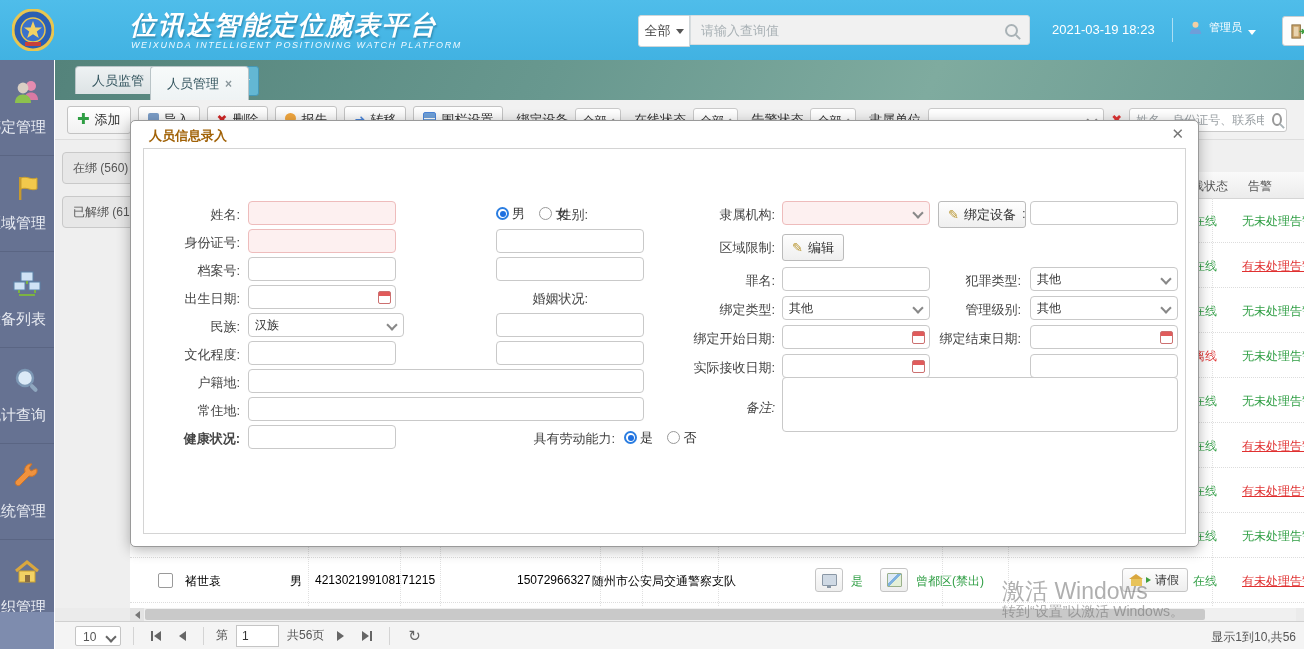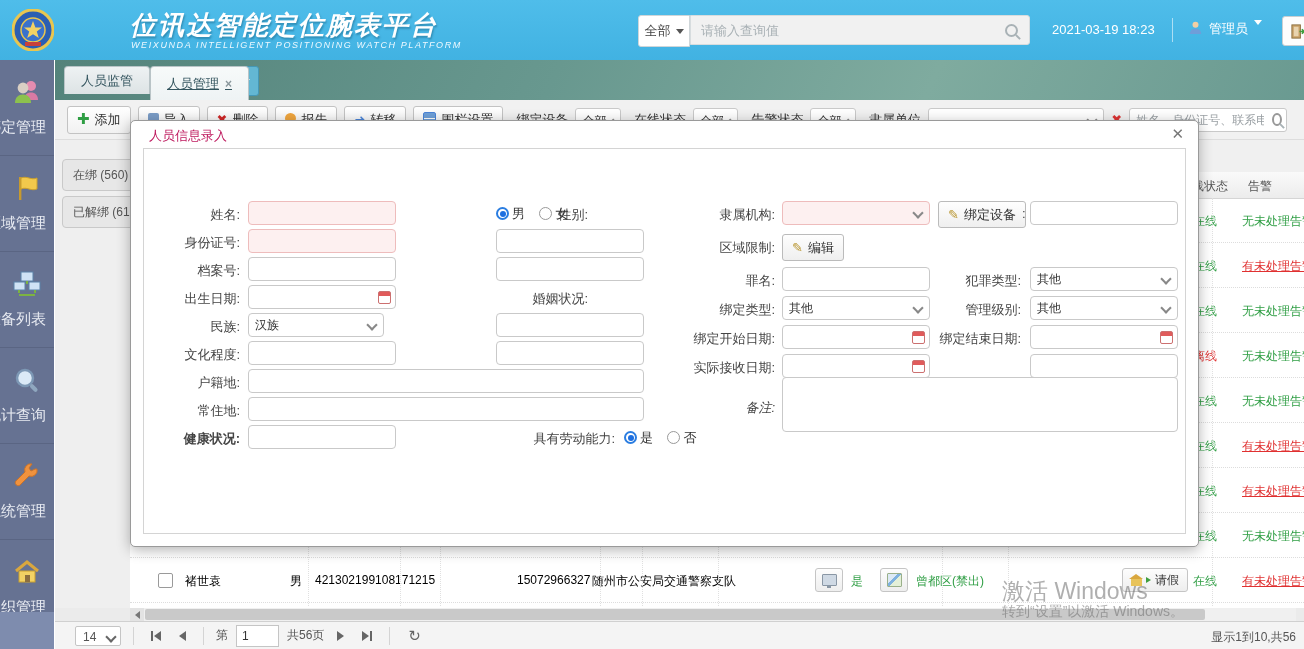--- a/index.html
+++ b/index.html
@@ -21,22 +21,22 @@
        border-top:5px solid #555;}
   .hsearch{position:absolute;left:690px;top:15px;width:340px;height:30px;background:#f1f1f1;
        border:1px solid #d7dcde;border-radius:0 3px 3px 0;box-sizing:border-box;
        font-size:13px;color:#555;padding:0 28px 0 10px;}
   .hsearch::placeholder{color:#aab2b6;}
   .lens{position:absolute;width:9px;height:9px;border:2px solid #a9b2b6;border-radius:50%;}
   .lens:after{content:'';position:absolute;width:2px;height:6px;background:#a9b2b6;
        right:-3px;bottom:-5px;transform:rotate(-45deg);}
   .htime{position:absolute;left:1052px;top:22px;color:#fff;font-size:13px;}
   .hsep{position:absolute;left:1172px;top:18px;width:1px;height:24px;background:rgba(255,255,255,.55);}
-  .huser{position:absolute;left:1188px;top:20px;display:flex;align-items:flex-start;gap:6px;
-       color:#fff;font-size:13px;cursor:pointer;}
+  .huser{position:absolute;left:1188px;top:20px;display:flex;align-items:flex-end;gap:6px;
+       color:#fff;font-size:11px;cursor:pointer;}
   .huser .tri-dn{border-top-color:#fff;}
   .exitbtn{position:absolute;left:1282px;top:16px;width:30px;height:28px;background:#fdfdfd;
        border:1px solid #c9cfd2;border-radius:3px;display:flex;align-items:center;justify-content:center;}
   
   .sidebar{position:absolute;left:0;top:60px;width:55px;height:552px;background:#667292;
        overflow:hidden;z-index:2;border-right:1px solid #fff;box-sizing:border-box;}
   .side-item{height:95px;border-bottom:1px solid #5a6583;display:flex;flex-direction:column;
        align-items:center;justify-content:center;gap:8px;cursor:pointer;}
   .side-item .lbl{color:#e8ebf2;font-size:15px;white-space:nowrap;margin-left:-22px;}
   .side-bottom{position:absolute;left:0;top:612px;width:55px;height:37px;background:#7e8cae;
@@ -133,21 +133,21 @@
   .tri-r{width:0;height:0;border-top:5px solid transparent;border-bottom:5px solid transparent;
        border-left:7px solid #666;}
   .bar{width:2px;height:10px;background:#666;}
   .pinput{width:34px;height:18px;border:1px solid #c5c5c5;font-size:12px;text-align:left;
        padding-left:5px;color:#333;}
   .refresh{font-size:15px;color:#666;cursor:pointer;margin-left:6px;}
   .pinfo{position:absolute;right:8px;top:7px;color:#555;}
   
   .modal{position:absolute;left:130px;top:120px;width:1067px;height:425px;background:#fff;
        border:1px solid #9a9a9a;border-radius:5px;box-shadow:0 3px 14px rgba(0,0,0,.3);z-index:10;}
-  .mtitle{position:absolute;left:18px;top:6px;font-size:13px;font-weight:normal;color:#be185d;}
+  .mtitle{position:absolute;left:18px;top:6px;font-size:13px;font-weight:bold;color:#a16207;}
   .mclose{position:absolute;right:14px;top:4px;font-size:15px;color:#777;font-weight:bold;cursor:pointer;}
   .mbody{position:absolute;left:12px;right:12px;top:27px;bottom:12px;border:1px solid #d4d4d4;
        background:#fff;}
   .flab{position:absolute;font-size:13px;color:#444;text-align:right;white-space:nowrap;}
   .inp{position:absolute;height:24px;border:1px solid #c9c9c9;border-radius:4px;background:#fff;
        box-sizing:border-box;font-size:12px;padding:0 6px;color:#333;}
   .inp.req{background:#fdf0f0;border-color:#eebcbc;}
   .sel{position:absolute;height:24px;border:1px solid #c9c9c9;border-radius:4px;background:#fff;
        box-sizing:border-box;font-size:12px;line-height:22px;padding-left:6px;color:#333;cursor:pointer;}
   .sel.req{background:#fdf0f0;border-color:#eebcbc;}
@@ -264,24 +264,24 @@
         </svg></span>
       <span class="lbl">组织管理</span>
     </div>
   </div>
 <div class="side-bottom"></div>
 
 <div class="tabbar" id="tabbar">
   <div class="tabdrop">
     <i class="tri-dn"></i>
   </div>
-<div class="tab" style="left: 9px;">
+<div class="tab" style="left: 20px;">
       <span>人员监管</span>
     </div>
-    <div class="tab active" style="left: 95px; text-decoration: underline;">
+    <div class="tab active" style="left: 95px;">
       <span>人员管理</span>
       <span class="x">×</span>
     </div>
   </div>
 
 <div class="toolbar" id="toolbar">
     <div class="tbtn">
       <span><span class="plusico">✚</span></span>
       <span>添加</span>
     </div>
@@ -312,21 +312,21 @@
     <span class="flabel">告警状态</span>
     <div class="fsel"><span>全部</span><i class="chev"></i></div>
     <span class="flabel">隶属单位</span>
     <div class="fsel wide"><span></span><i class="chev"></i></div>
     <span class="clrx">✖</span>
     <input class="tsearch" placeholder="姓名、身份证号、联系电话" style="">
     <i class="lens" style="position: relative; left: -22px; top: 0px; border-color: rgb(153, 153, 153);"></i>
   </div>
 
 <div class="sidefilters" id="sidefilters">
-    <div class="sfbtn" style="top: 12px; margin-top: 7px;">在绑 (560)</div>
+    <div class="sfbtn" style="top: 12px;">在绑 (560)</div>
     <div class="sfbtn" style="top: 56px;">已解绑 (61)</div>
   </div>
 
 <div class="tablewrap">
   <div class="tfilterstrip"></div>
   <div class="thead">
     <span class="th" style="left:1050px;">在线状态</span>
     <span class="th" style="left:1118px;">告警</span>
   </div>
   <div class="rows" id="rows">
@@ -412,21 +412,21 @@
 
 <div class="hscroll">
   <div class="hs-arrow">
       <i></i>
     </div>
   <div class="hs-thumb"></div>
 </div>
 
 <div class="pager">
   <div class="psel">
-    <span>14</span>
+    <span>10</span>
     <i class="chev"></i>
   </div>
   <div class="pdiv"></div>
   <div class="parr">
       <span class="bar"></span>
       <i class="tri-l"></i>
     </div>
   <div class="parr">
       <i class="tri-l"></i>
     </div>
@@ -469,21 +469,21 @@
     <span class="flab" style="right:597px;top:113px;">绑定年龄:</span>
     <input class="inp" style="left: 352px; top: 108px; width: 148px;">
 
     <span class="flab" style="right:945px;top:141px;">出生日期:</span>
     <span class="inp" style="left:104px;top:136px;width:148px;">
         <i class="cal"></i>
       </span>
     <span class="flab" style="right:597px;top:141px;">婚姻状况:</span>
 
     <span class="flab" style="right:945px;top:169px;">民族:</span>
-    <span class="sel" style="left:104px;top:164px;width:136px;"><span>汉族</span><i class="chev"></i></span>
+    <span class="sel" style="left:104px;top:164px;width:156px;"><span>汉族</span><i class="chev"></i></span>
     <span class="flab" style="right:597px;top:169px;">宗教信仰:</span>
     <input class="inp" style="left: 352px; top: 164px; width: 148px;">
 
     <span class="flab" style="right:945px;top:197px;text-align:right;">文化程度:</span>
     <input class="inp" style="left: 104px; top: 192px; width: 148px;">
     <span class="flab" style="right:597px;top:197px;">户口类型:</span>
     <input class="inp" style="left: 352px; top: 192px; width: 148px;">
 
     <span class="flab" style="right:945px;top:225px;">户籍地:</span>
     <input class="inp" style="left: 104px; top: 220px; width: 396px;">

